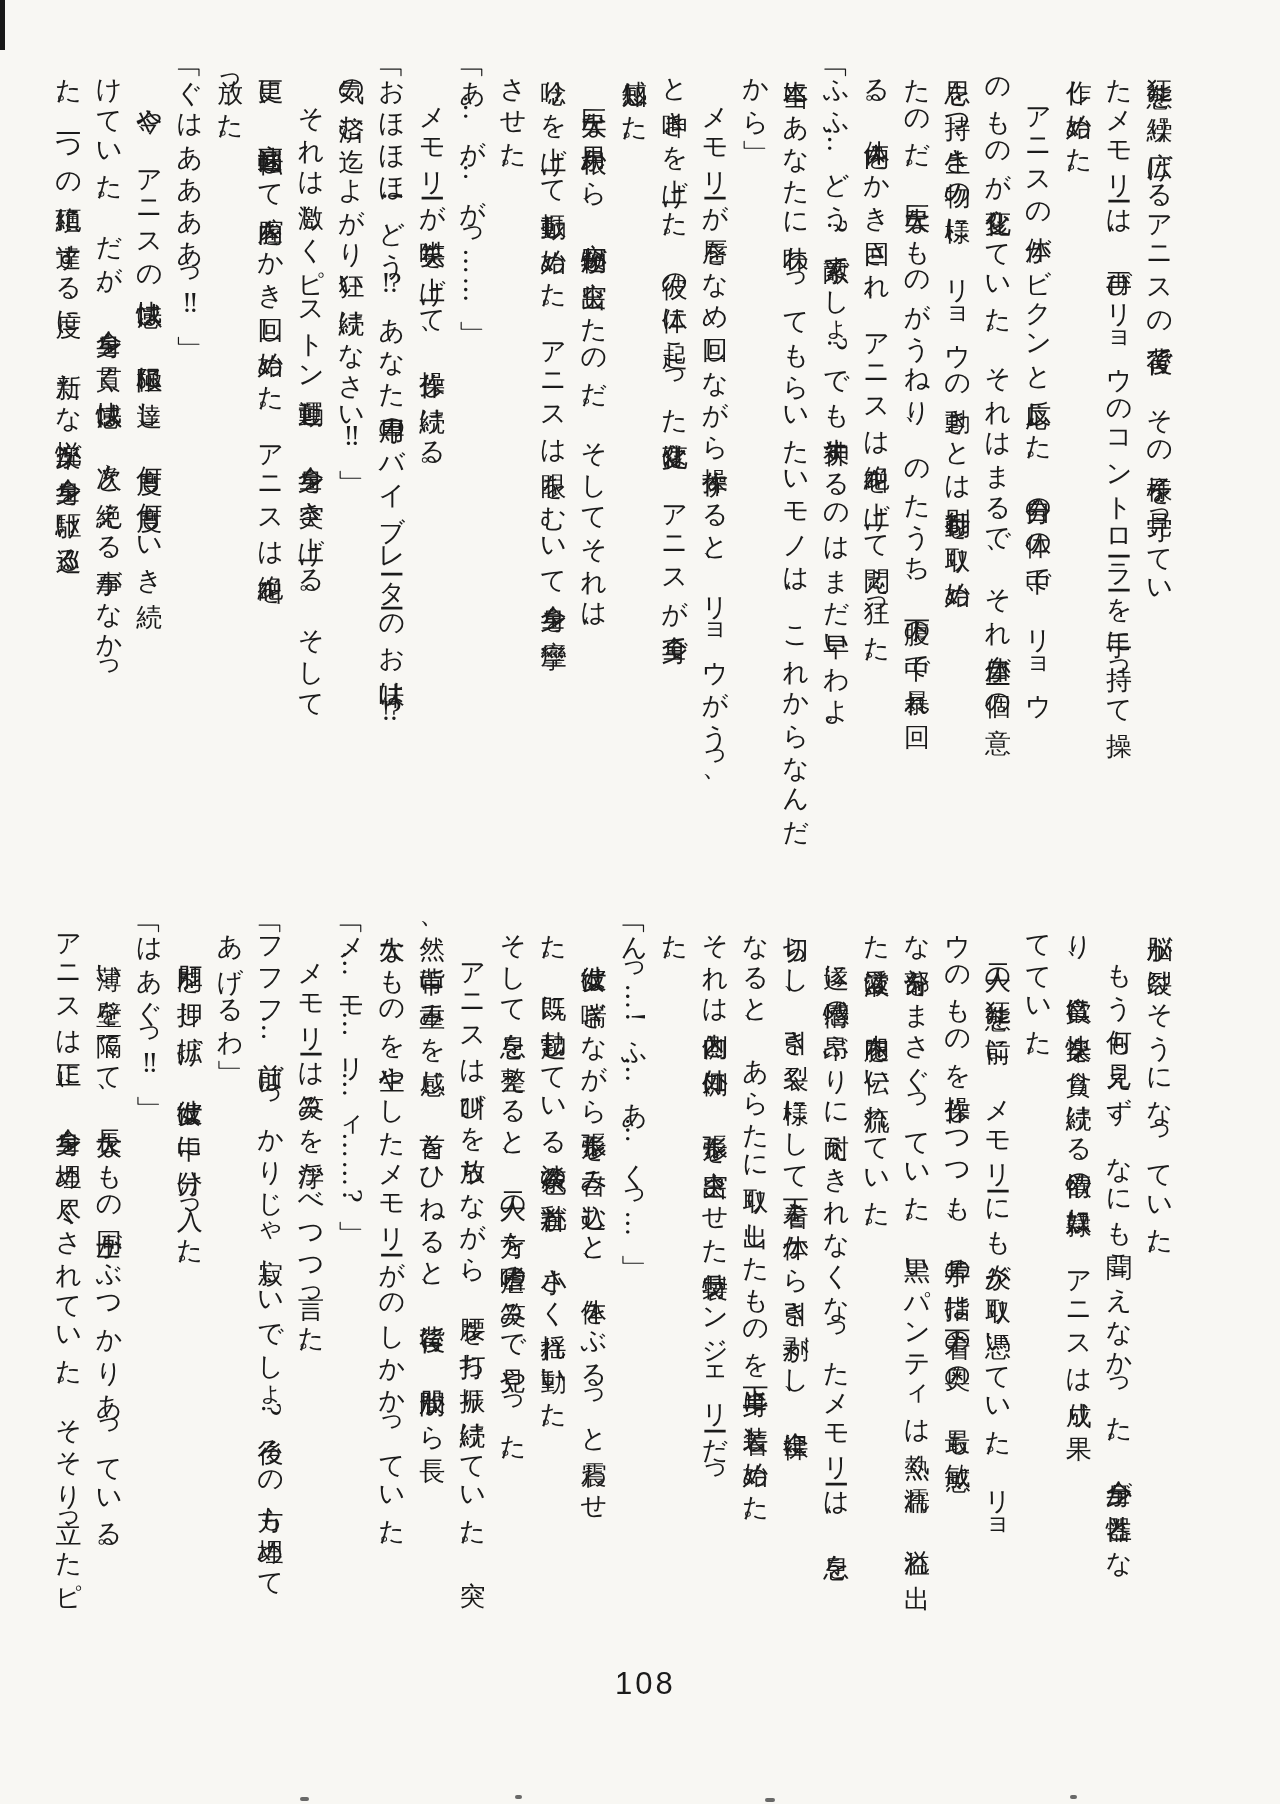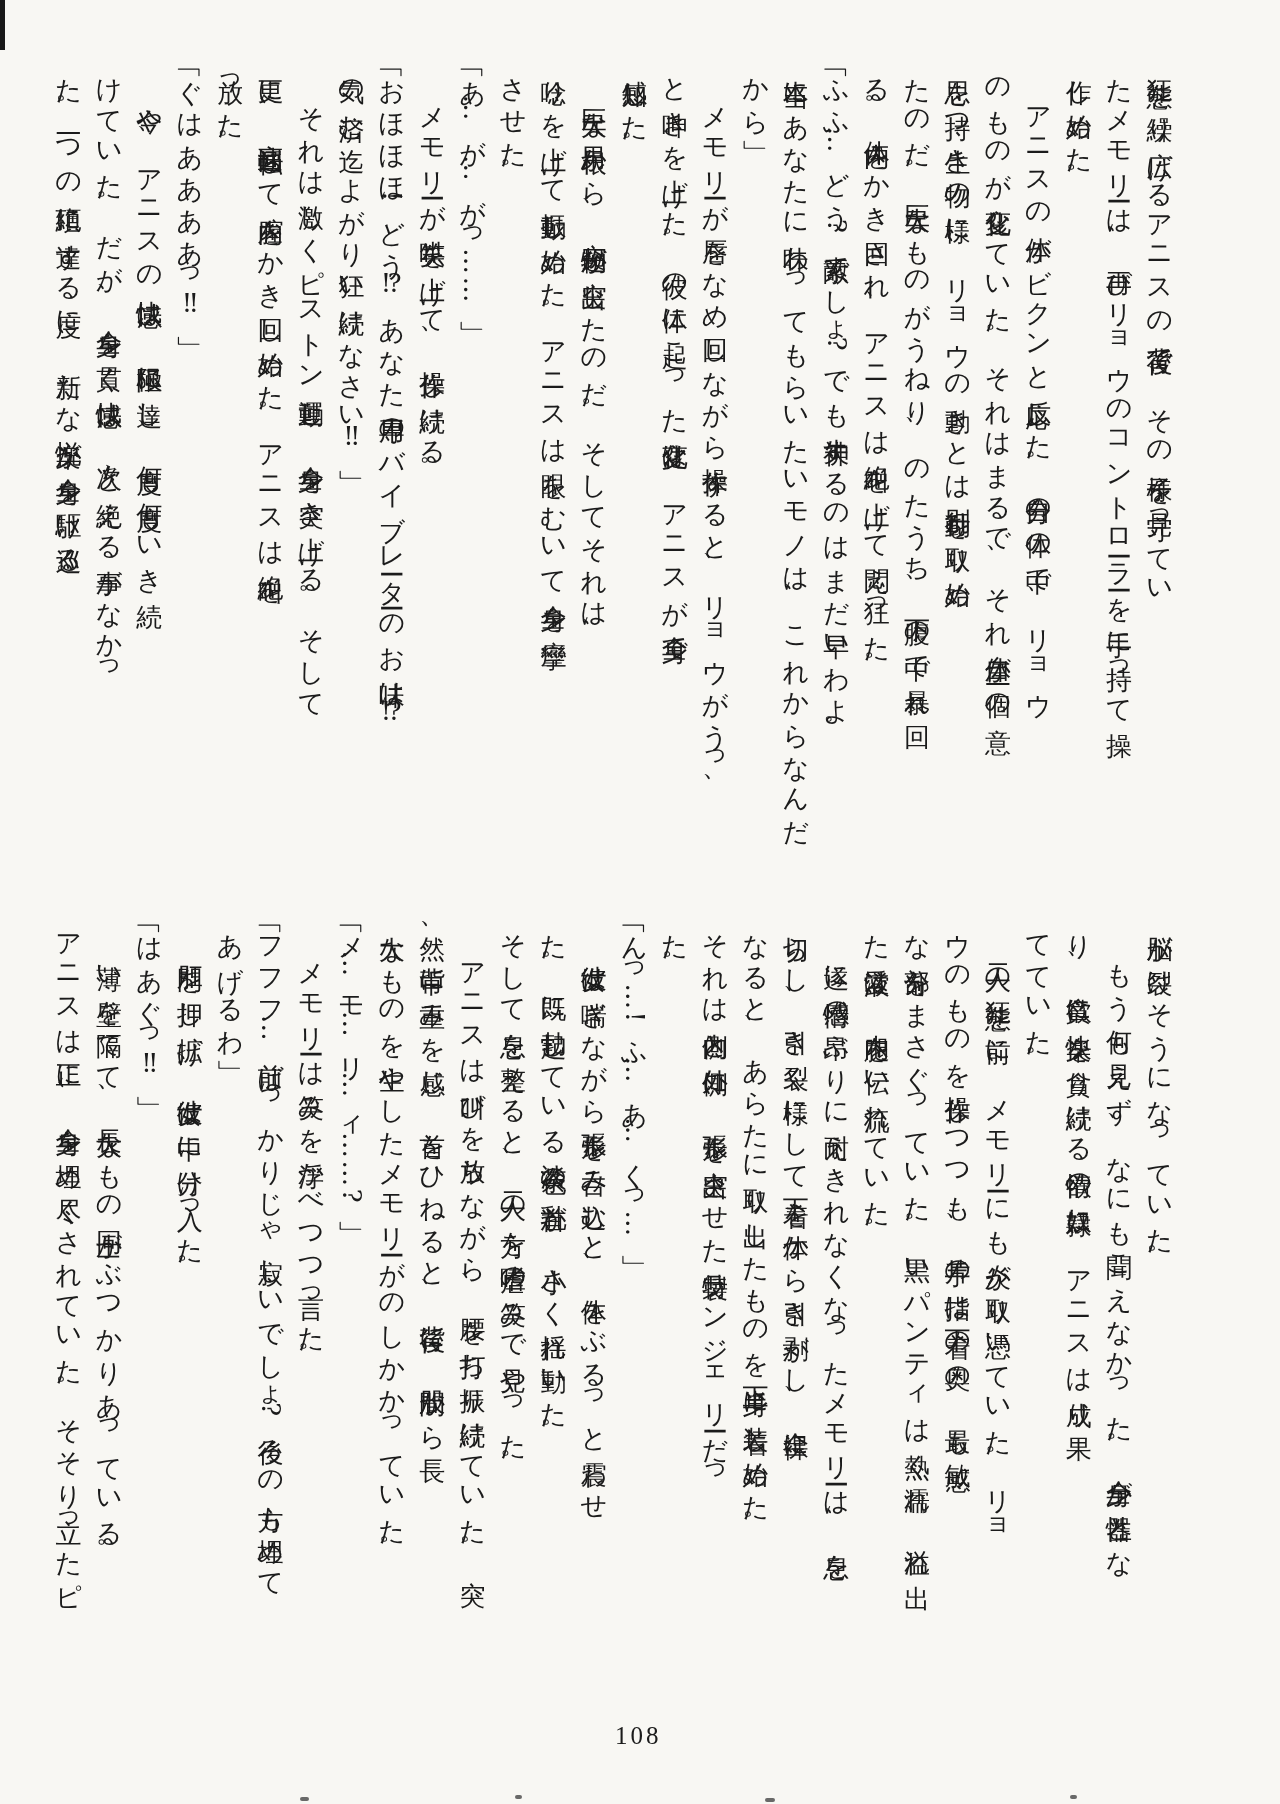--- a/index.html
+++ b/index.html
@@ -34,26 +34,26 @@
     height: 802px;
   }
   .col {
     
   }
   .col.indent {
     padding-top: 28.5px; 
   }
   .page-number {
     position: absolute;
-    top: 1722px;
+    top: 1666px;
     left: 615px;
-    font-size: 25px;
+    font-size: 31px;
     letter-spacing: 3px;
     color: #1f1f1f;
-    font-family: Liberation Serif, serif;
+    font-family: Liberation Sans, sans-serif;
   }
   
   .corner-mark {
     position: absolute;
     left: 0;
     top: 0;
     width: 5px;
     height: 50px;
     background: #181818;
   }

